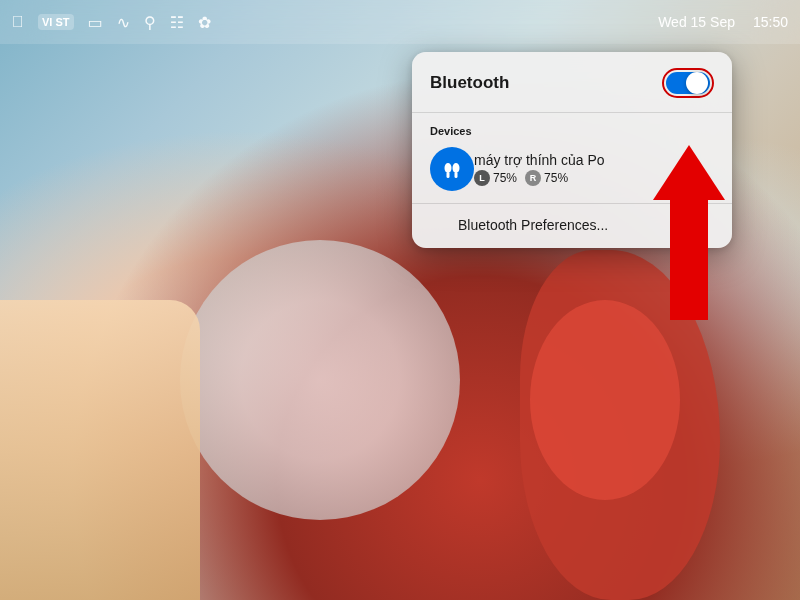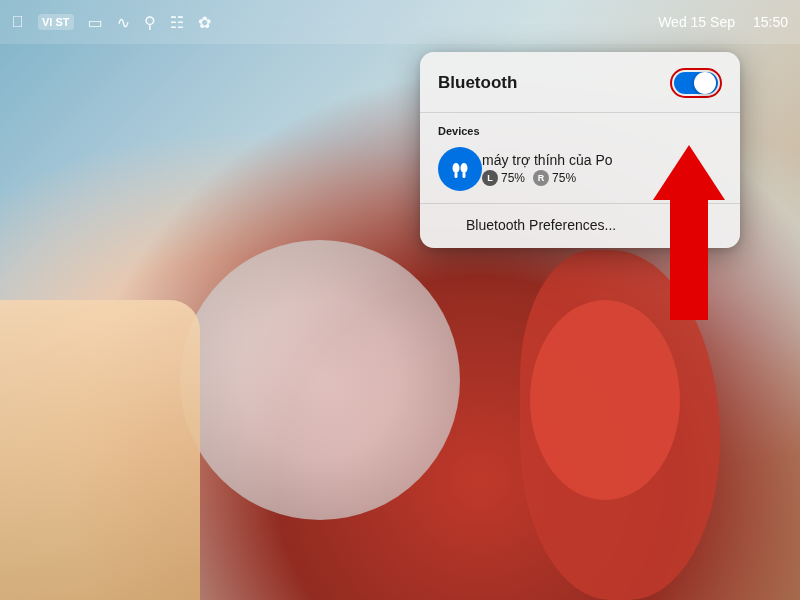--- a/index.html
+++ b/index.html
@@ -120,21 +120,21 @@
     .menu-bar-date {
       color: white;
       font-size: 14px;
       font-weight: 400;
     }
 
     
     .bluetooth-popup {
       position: absolute;
       top: 52px;
-      right: 60px;
+      right: 68px;
       width: 320px;
       background: rgba(240, 240, 240, 0.95);
       backdrop-filter: blur(30px);
       border-radius: 14px;
       box-shadow: 0 8px 32px rgba(0,0,0,0.35), 0 2px 8px rgba(0,0,0,0.15);
       z-index: 200;
       overflow: hidden;
     }
 
     .popup-header {

